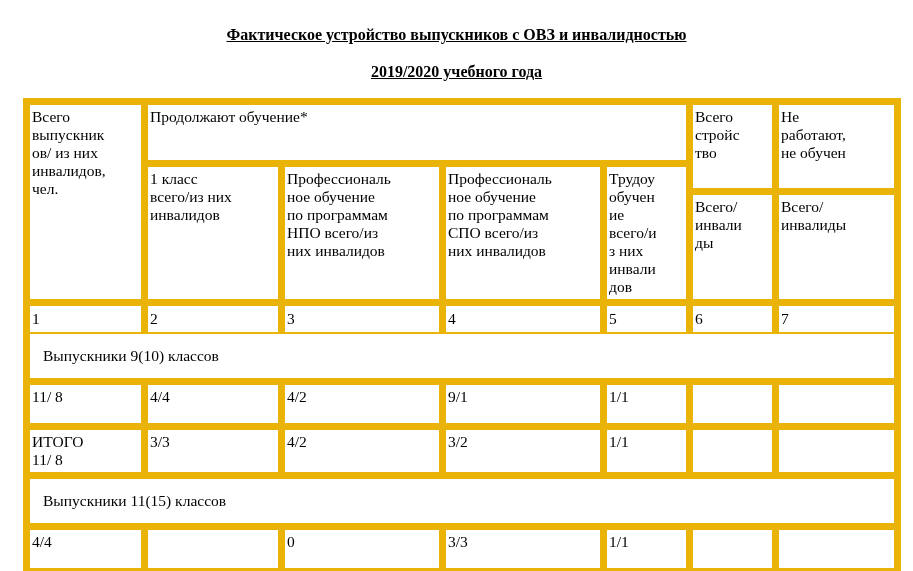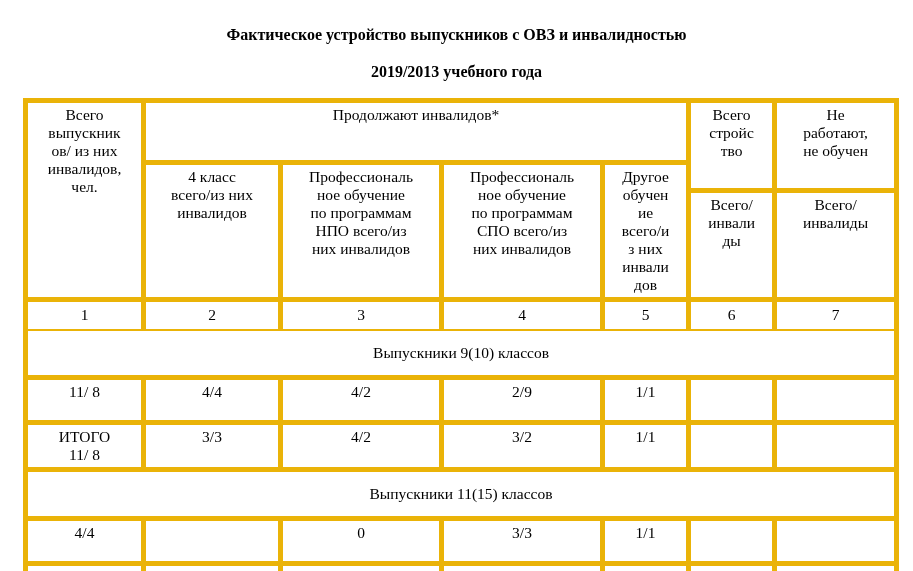--- a/index.html
+++ b/index.html
@@ -9,34 +9,34 @@
     background: #ffffff;
     color: #000000;
     font-family: "Liberation Serif", serif;
     overflow: hidden;
   }
   .doc-title {
     text-align: center;
     font-weight: bold;
     font-size: 16px;
     line-height: 18px;
+    text-decoration: underline;
   }
   #title-line-1 { margin: 26px 0 0 0; }
   #title-line-2 { margin: 19px 0 17px 0; }
 
   table.report {
     border-collapse: collapse;
     table-layout: fixed;
     margin-left: 23px;
     width: 871px;
     border: 2px solid #000;
   }
   table.report td {
-    border: 5px solid #eab308;
-    text-align: center;
+    border: 7px solid #eab308;
     vertical-align: top;
     padding: 3px 2px;
     font-size: 15.5px;
     line-height: 18px;
     white-space: pre-line;
     overflow: hidden;
   }
   tr.hr-a { height: 62px; }
   tr.hr-b { height: 27px; }
   tr.hr-c { height: 106px; }
@@ -52,62 +52,62 @@
     padding: 13px;
   }
   tr.data-row-first { height: 45px; }
   tr.data-row-last  { height: 47px; }
   .b { font-weight: normal; }
 </style>
 </head>
 <body>
 
 <div class="doc-title" id="title-line-1">Фактическое устройство выпускников с ОВЗ и инвалидностью</div>
-<div class="doc-title" id="title-line-2">2019/2013 учебного года</div>
+<div class="doc-title" id="title-line-2">2019/2020 учебного года</div>
 
 <table class="report">
   <colgroup>
     <col style="width:118px">
     <col style="width:137px">
     <col style="width:161px">
     <col style="width:161px">
     <col style="width:86px">
     <col style="width:86px">
     <col style="width:122px">
   </colgroup>
   <tbody>
     <tr class="hr-a">
       <td rowspan="3">Всего
 выпускник
 ов/ из них
 инвалидов,
 чел.</td>
-      <td colspan="4" class="group-cell">Продолжают инвалидов*</td>
+      <td colspan="4" class="group-cell">Продолжают обучение*</td>
       <td rowspan="2">Всего
 стройс
 тво</td>
       <td rowspan="2">Не
 работают,
 не обучен</td>
     </tr>
     <tr class="hr-b">
-      <td rowspan="2">4 класс
+      <td rowspan="2">1 класс
 всего/из них
 инвалидов</td>
       <td rowspan="2">Профессиональ
 ное обучение
 по программам
 НПО всего/из
 них инвалидов</td>
       <td rowspan="2">Профессиональ
 ное обучение
 по программам
 СПО всего/из
 них инвалидов</td>
-      <td rowspan="2">Другое
+      <td rowspan="2">Трудоу
 обучен
 ие
 всего/и
 з них
 инвали
 дов</td>
     </tr>
     <tr class="hr-c">
       <td>Всего/
 инвали
@@ -124,21 +124,21 @@
       <td>6</td>
       <td>7</td>
     </tr>
   <tr class="section-row">
         <td colspan="7">Выпускники 9(10) классов</td>
       </tr>
       <tr class="data-row-first">
         <td><span class="b">11/ 8</span></td>
         <td><span class="b">4/4</span></td>
         <td><span class="b">4/2</span></td>
-        <td><span>2/9</span></td>
+        <td><span>9/1</span></td>
         <td><span>1/1</span></td>
         <td></td>
         <td></td>
       </tr>
       <tr class="data-row-last">
         <td><span>ИТОГО</span>
 <span class="b">11/ 8</span></td>
         <td><span class="b">3/3</span></td>
         <td><span class="b">4/2</span></td>
         <td><span>3/2</span></td>

